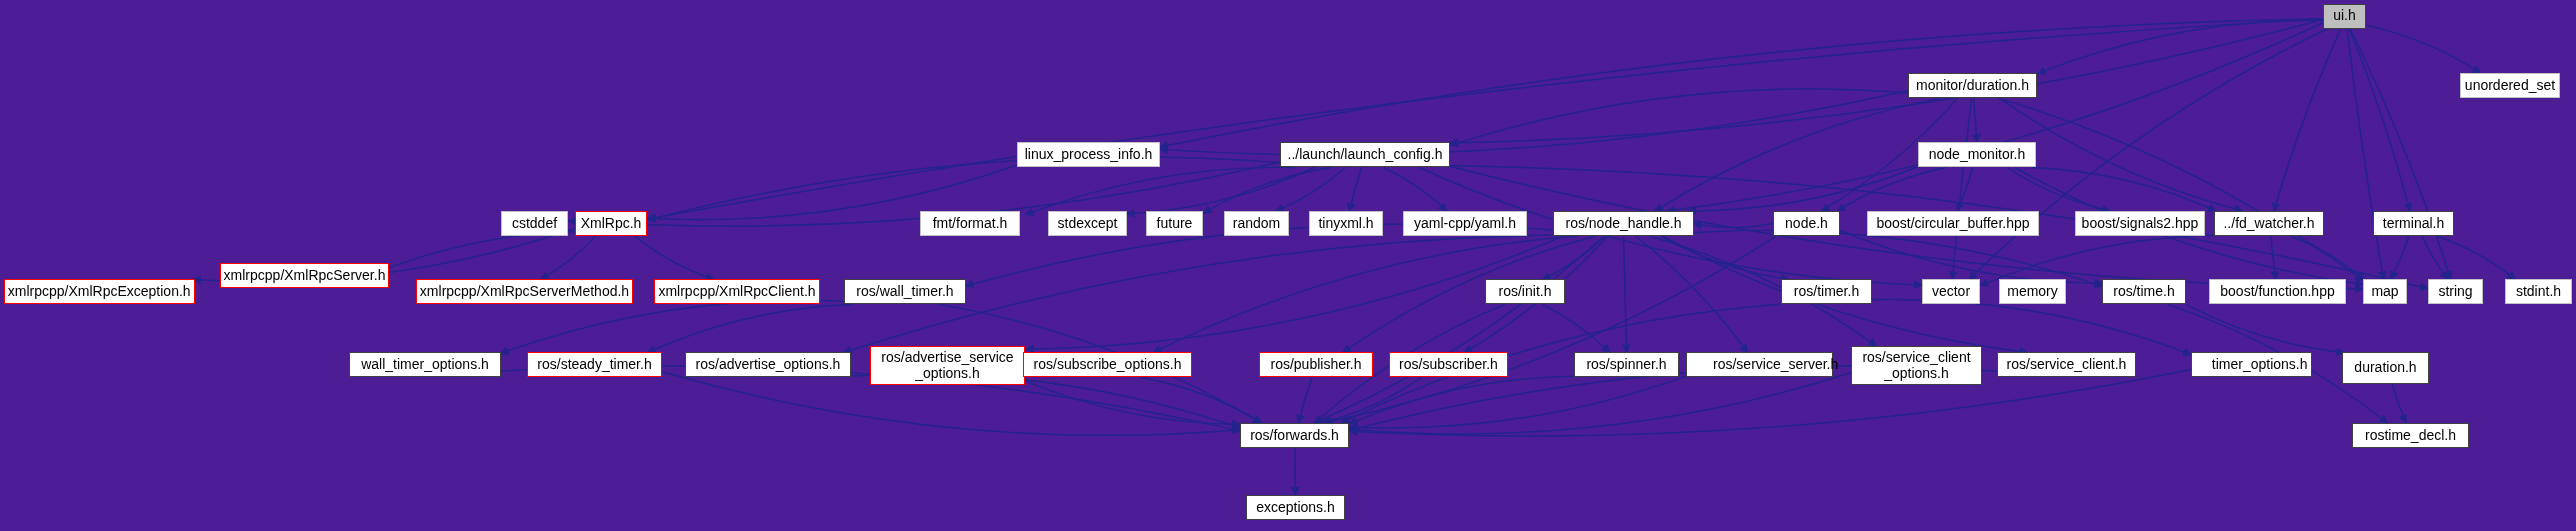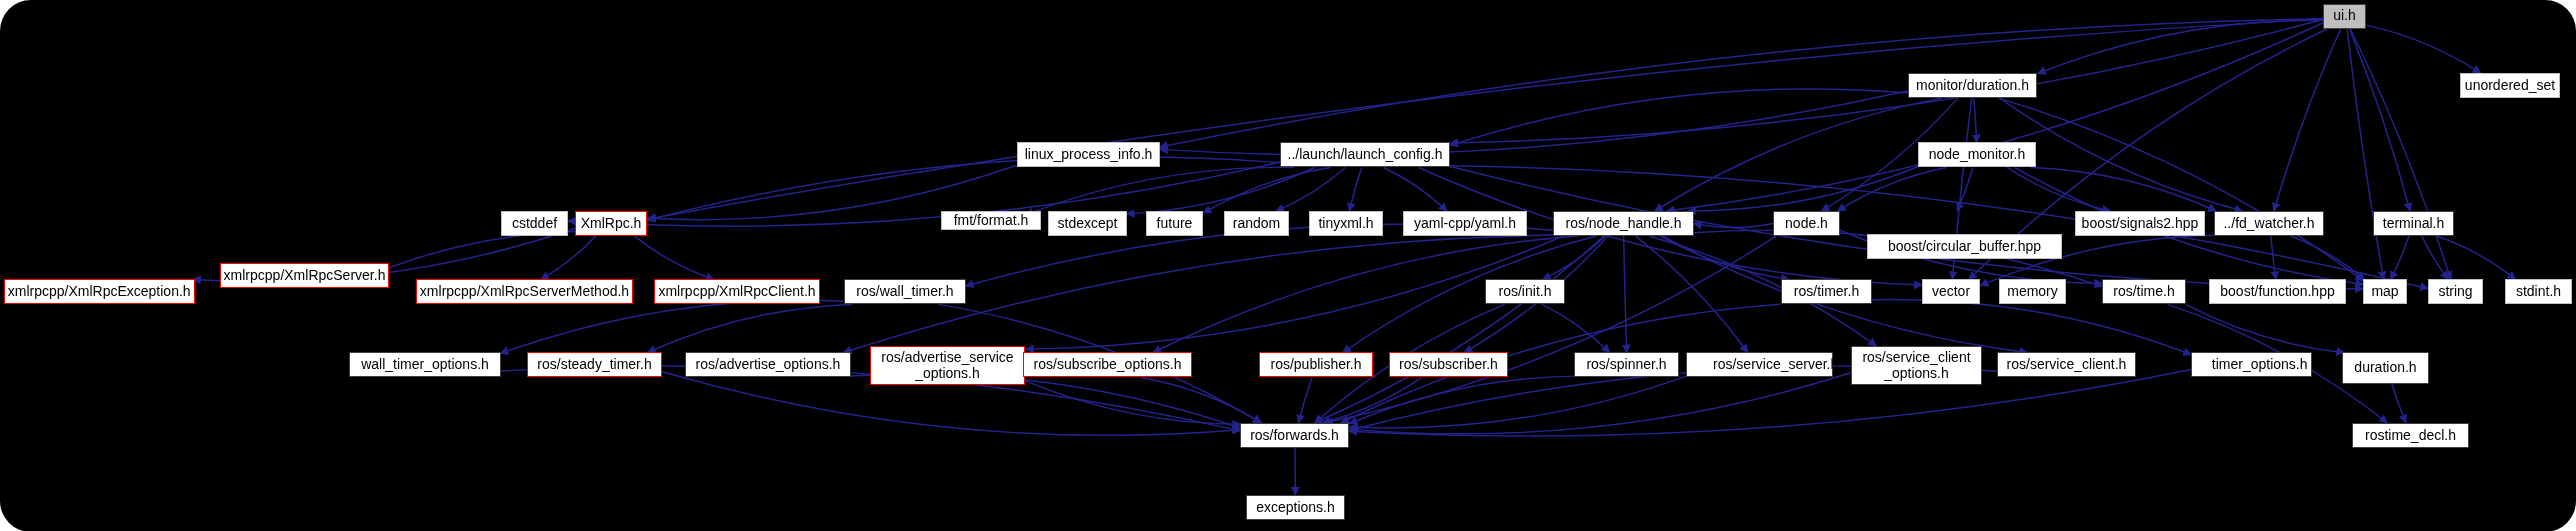--- a/index.html
+++ b/index.html
@@ -5,24 +5,23 @@
 <style>
   html, body {
     margin: 0;
     padding: 0;
     background: #ffffff;
   }
   #graph-root {
     position: relative;
     width: 2576px;
     height: 532px;
-    background: #000000;
+    background: #4c1d95;
     font-family: "Liberation Sans", sans-serif;
     overflow: hidden;
-    border-radius: 31px;
   }
   #edge-layer {
     position: absolute;
     left: 0; top: 0;
     width: 2576px;
     height: 532px;
     pointer-events: none;
   }
   .node {
     position: absolute;
@@ -159,29 +158,29 @@
   </svg>
   <div id="nodes-layer">
       <div class="node root" style="left: 2323px; top: 3.7px; width: 43px; height: 25px;">ui.h</div>
       <div class="node solid" style="left: 1908px; top: 73px; width: 129px; height: 25px;">monitor/duration.h</div>
       <div class="node thin" style="left: 2460px; top: 73px; width: 100px; height: 25px;">unordered_set</div>
       <div class="node thin" style="left: 1017px; top: 142px; width: 143px; height: 25px;">linux_process_info.h</div>
       <div class="node solid" style="left: 1280px; top: 142px; width: 170px; height: 25px;">../launch/launch_config.h</div>
       <div class="node thin" style="left: 1918px; top: 142px; width: 118px; height: 25px;">node_monitor.h</div>
       <div class="node thin" style="left: 501px; top: 211px; width: 67px; height: 25px;">cstddef</div>
       <div class="node red" style="left: 575px; top: 211px; width: 72px; height: 25px;">XmlRpc.h</div>
-      <div class="node thin" style="left: 941px; top: 211px; width: 100px; height: 19px;">fmt/format.h</div>
+      <div class="node thin" style="left: 920px; top: 211px; width: 100px; height: 25px;">fmt/format.h</div>
       <div class="node thin" style="left: 1048px; top: 211px; width: 79px; height: 25px;">stdexcept</div>
       <div class="node thin" style="left: 1146px; top: 211px; width: 57px; height: 25px;">future</div>
       <div class="node thin" style="left: 1224px; top: 211px; width: 65px; height: 25px;">random</div>
       <div class="node thin" style="left: 1309px; top: 211px; width: 74px; height: 25px;">tinyxml.h</div>
       <div class="node thin" style="left: 1403px; top: 211px; width: 124px; height: 25px;">yaml-cpp/yaml.h</div>
       <div class="node solid" style="left: 1553px; top: 211px; width: 141px; height: 25px;">ros/node_handle.h</div>
       <div class="node solid" style="left: 1773px; top: 211px; width: 67px; height: 25px;">node.h</div>
-      <div class="node thin" style="left: 1867px; top: 211px; width: 195px; height: 25px; margin-top: 23px;">boost/circular_buffer.hpp</div>
+      <div class="node thin" style="left: 1867px; top: 211px; width: 172px; height: 25px;">boost/circular_buffer.hpp</div>
       <div class="node thin" style="left: 2075px; top: 211px; width: 130px; height: 25px;">boost/signals2.hpp</div>
       <div class="node solid" style="left: 2214px; top: 211px; width: 110px; height: 25px;">../fd_watcher.h</div>
       <div class="node solid" style="left: 2373px; top: 211px; width: 81px; height: 25px;">terminal.h</div>
       <div class="node red" style="left: 3.7px; top: 279px; width: 191px; height: 25px;">xmlrpcpp/XmlRpcException.h</div>
       <div class="node red" style="left: 220px; top: 263px; width: 169px; height: 25px;">xmlrpcpp/XmlRpcServer.h</div>
       <div class="node red" style="left: 416px; top: 279px; width: 217px; height: 25px;">xmlrpcpp/XmlRpcServerMethod.h</div>
       <div class="node red" style="left: 654px; top: 279px; width: 166px; height: 25px;">xmlrpcpp/XmlRpcClient.h</div>
       <div class="node solid" style="left: 844px; top: 279px; width: 122px; height: 25px;">ros/wall_timer.h</div>
       <div class="node solid" style="left: 1485px; top: 279px; width: 80px; height: 25px;">ros/init.h</div>
       <div class="node solid" style="left: 1781px; top: 279px; width: 91px; height: 25px;">ros/timer.h</div>

